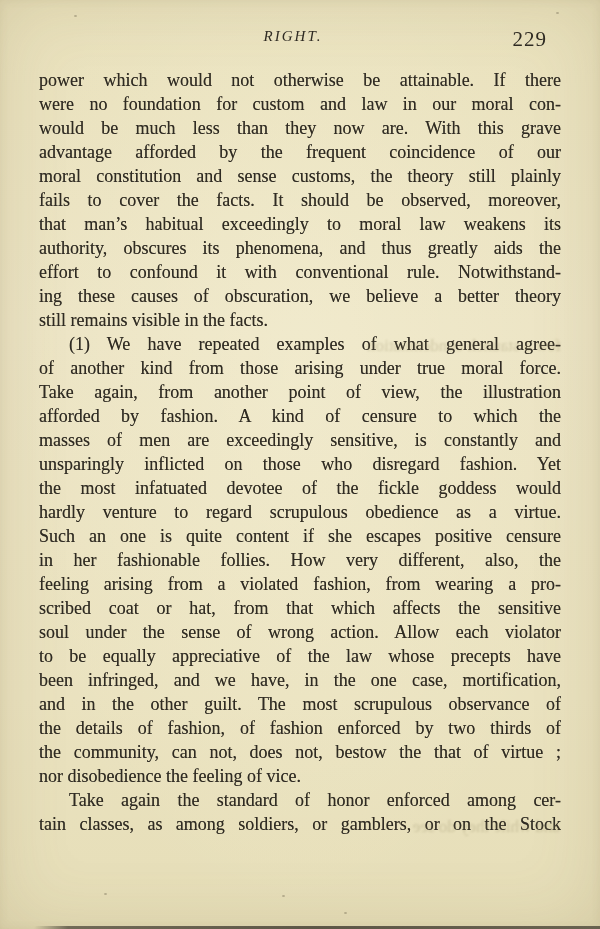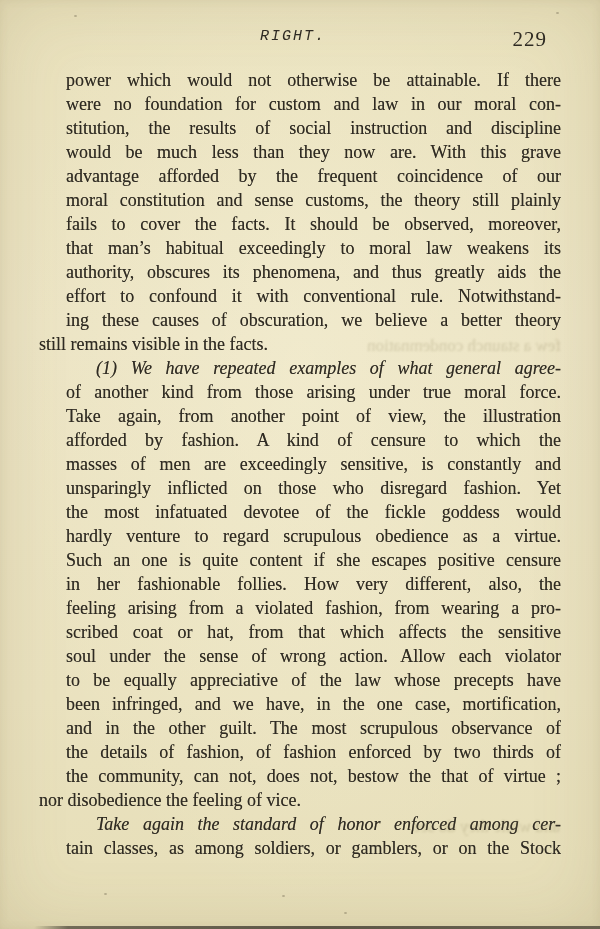--- a/index.html
+++ b/index.html
@@ -14,36 +14,35 @@
       linear-gradient(180deg,#e9e1bc 0%, #ece4c4 35%, #eae2bf 75%, #e6deb8 100%);
     box-shadow: inset 0 0 70px rgba(120,100,55,.16), inset 0 0 10px rgba(120,100,55,.10);
     color:var(--ink,#2f2b23);
   }
   
   .header { position:absolute; top:28px; left:0; right:0; height:22px; }
   .running-title {
     position:absolute; left:0; right:14px; text-align:center;
     font-style:italic; font-size:15px; letter-spacing:2px;
     color:var(--ink,#2f2b23);
-    font-family:Liberation Mono, monospace;
   }
   .page-number {
     position:absolute; right:53px; top:-1px;
     font-size:21px; letter-spacing:1px;
   }
   
   .body-text {
     position:absolute; top:68px; left:39px; width:522px;
     font-size:18px; line-height:24px;
     text-shadow:0 0 .5px rgba(43,38,28,.55);
   }
   .line { height:24px; overflow:hidden; text-align:left; white-space:normal; }
-  .line.just { text-align:justify;margin-left:27px; }
+  .line.just { text-align:justify; }
   .line.just::after { content:""; display:inline-block; width:100%; height:0; }
-  .line.indent { text-indent:30px;font-style:italic; }
+  .line.indent { text-indent:30px; }
   
   .ghost {
     position:absolute; transform:scaleX(-1);
     color:#8f855e; opacity:.30; filter:blur(1.1px);
     font-size:17px; pointer-events:none; white-space:nowrap;
   }
   .ghost-1 { top:336px; left:325px; width:236px; }
   .ghost-2 { top:817px; left:300px; width:260px; }
   
   .bottom-edge {
@@ -62,21 +61,20 @@
 <div class="page" style="--ink: #2f2b23;">
 
   <div class="header">
     <span class="running-title">RIGHT.</span>
     <span class="page-number">229</span>
   </div>
 
   <div class="body-text" id="body-text">
       <div class="line just">power which would not otherwise be attainable.  If there</div>
       <div class="line just">were no foundation for custom and law in our moral con-</div>
-      <div class="line just">stitution, the results of social instruction and discipline</div>
       <div class="line just">would be much less than they now are.  With this grave</div>
       <div class="line just">advantage afforded by the frequent coincidence of our</div>
       <div class="line just">moral constitution and sense customs, the theory still plainly</div>
       <div class="line just">fails to cover the facts.  It should be observed, moreover,</div>
       <div class="line just">that man’s habitual exceedingly to moral law weakens its</div>
       <div class="line just">authority, obscures its phenomena, and thus greatly aids the</div>
       <div class="line just">effort to confound it with conventional rule.  Notwithstand-</div>
       <div class="line just">ing these causes of obscuration, we believe a better theory</div>
       <div class="line">still remains visible in the facts.</div>
       <div class="line just indent">(1) We have repeated examples of what general agree-</div>

